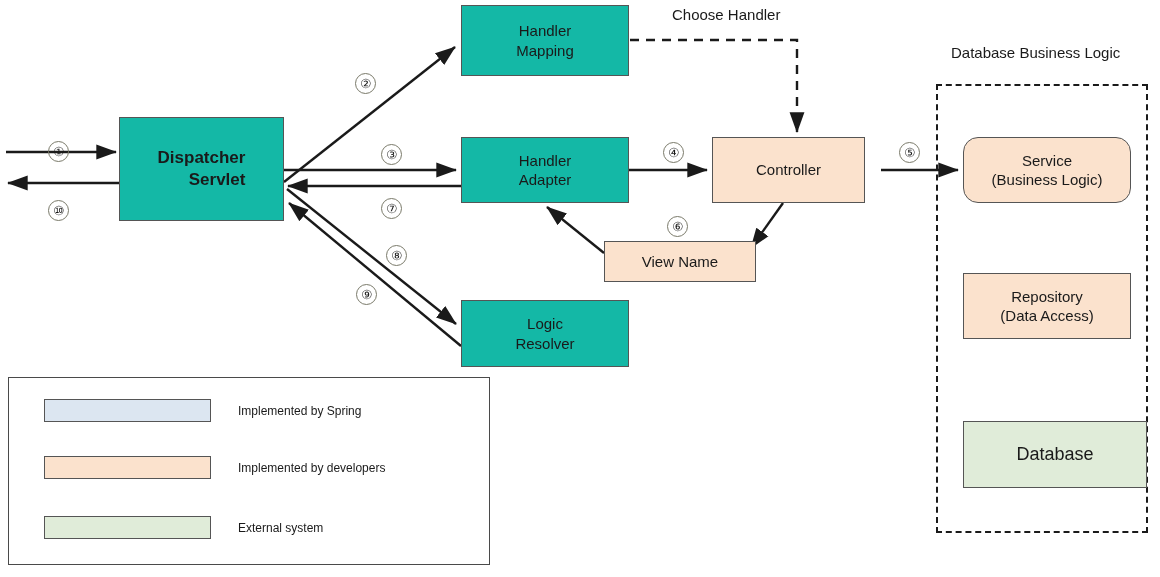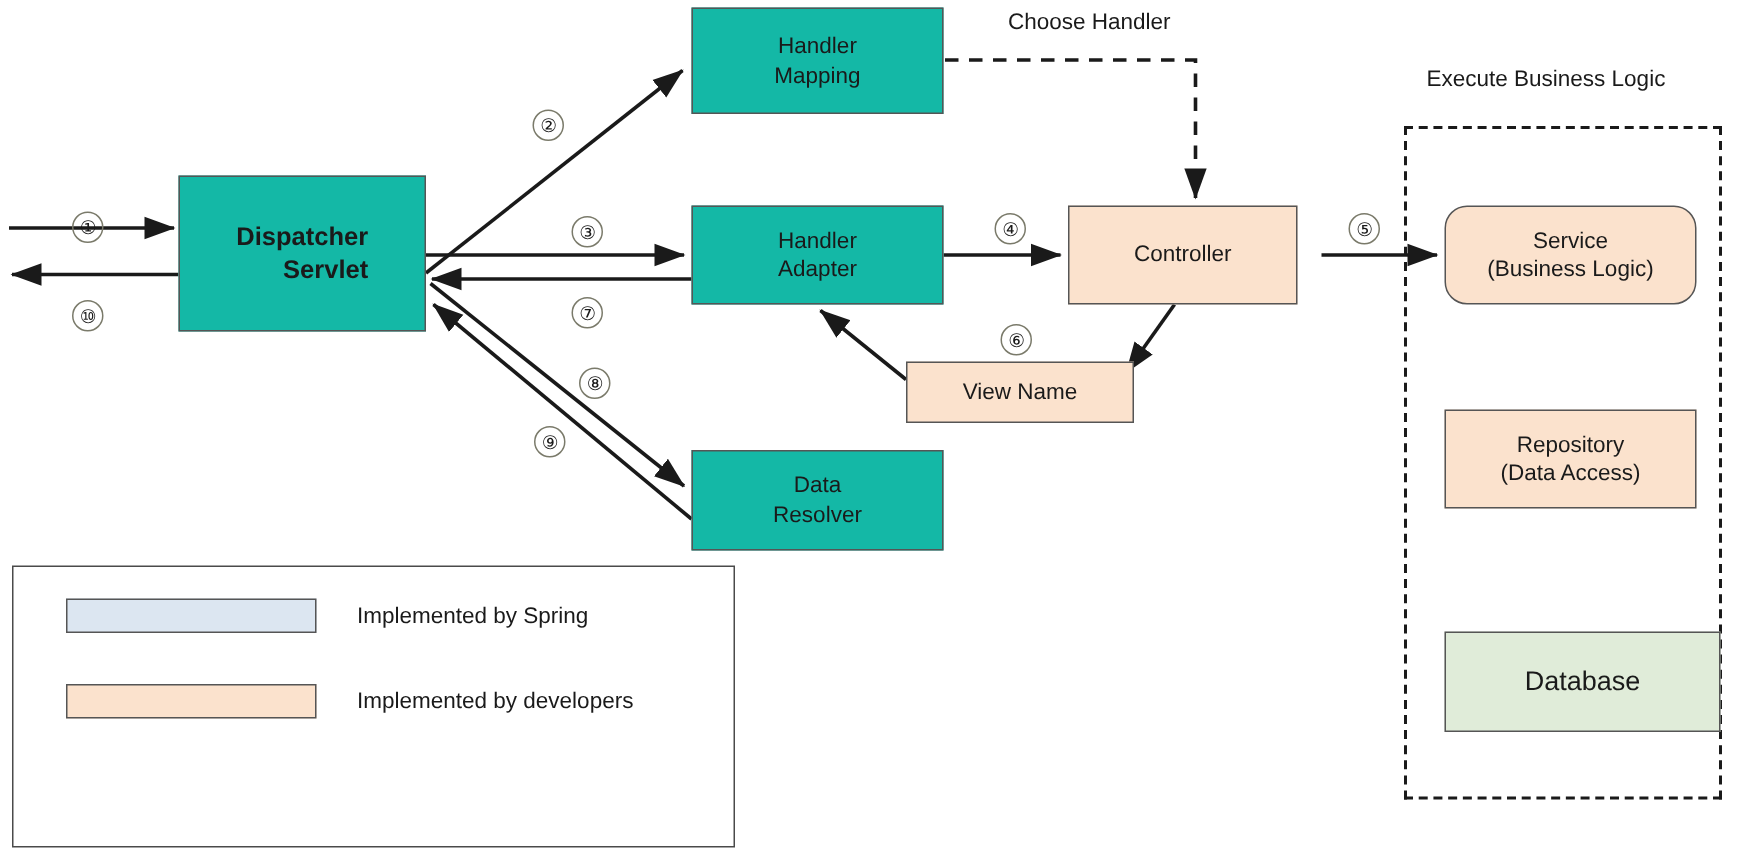--- a/index.html
+++ b/index.html
@@ -94,21 +94,21 @@
     width: 167px;
     height: 23px;
     box-sizing: border-box;
     border: 1.4px solid #555555;
   }
   .legend-swatch.blue   { background: #dce6f1; }
   .legend-swatch.orange { background: #fbe2cd; }
   .legend-swatch.green  { background: #e0ecd9; }
   .legend-label {
     margin-left: 27px;
-    font-size: 15px;
+    font-size: 12px;
     color: #1a1a1a;
     white-space: nowrap;
   }
 </style>
 </head>
 <body>
 
 <div id="canvas">
 
   <svg class="layer" viewBox="0 0 1160 577">
@@ -157,36 +157,36 @@
   <div class="node blue" style="left:461px; top:5px; width:168px; height:71px;">Handler
 Mapping</div>
 
   <div class="node blue" style="left:461px; top:137px; width:168px; height:66px;">Handler
 Adapter</div>
 
   <div class="node orange" style="left:712px; top:137px; width:153px; height:66px;">Controller</div>
 
   <div class="node orange" style="left:604px; top:241px; width:152px; height:41px;">View Name</div>
 
-  <div class="node blue" style="left:461px; top:300px; width:168px; height:67px;">Data
+  <div class="node blue" style="left:461px; top:300px; width:168px; height:67px;">Logic
 Resolver</div>
 
   <div class="group-box" style="left:936px; top:84px; width:212px; height:449px;"></div>
 
   <div class="node orange" style="left:963px; top:137px; width:168px; height:66px;border-radius:15px;">Service
 (Business Logic)</div>
 
   <div class="node orange" style="left:963px; top:273px; width:168px; height:66px;">Repository
 (Data Access)</div>
 
   <div class="node green" style="left:963px; top:421px; width:184px; height:67px; font-size:18px;">Database</div>
 
   <div class="caption" style="left:672px; top:6px;">Choose Handler</div>
 
-  <div class="caption" style="left:951px; top:44px;">Execute Business Logic</div>
+  <div class="caption" style="left:951px; top:44px;">Database Business Logic</div>
 
   <div class="step" style="left:48px; top:141px;">①</div>
   <div class="step" style="left:48px; top:200px;">⑩</div>
   <div class="step" style="left:355px; top:73px;">②</div>
   <div class="step" style="left:381px; top:144px;">③</div>
   <div class="step" style="left:381px; top:198px;">⑦</div>
   <div class="step" style="left:386px; top:245px;">⑧</div>
   <div class="step" style="left:356px; top:284px;">⑨</div>
   <div class="step" style="left:663px; top:142px;">④</div>
   <div class="step" style="left:899px; top:142px;">⑤</div>
@@ -194,15 +194,19 @@
 
   <div class="legend-box">
     <div class="legend-row" style="top:21px;">
       <div class="legend-swatch blue"></div>
       <div class="legend-label">Implemented by Spring</div>
     </div>
     <div class="legend-row" style="top:78px;">
       <div class="legend-swatch orange"></div>
       <div class="legend-label">Implemented by developers</div>
     </div>
+    <div class="legend-row" style="top:138px;">
+      <div class="legend-swatch green"></div>
+      <div class="legend-label">External system</div>
+    </div>
   </div>
 
 </div>
 
 </body></html>

